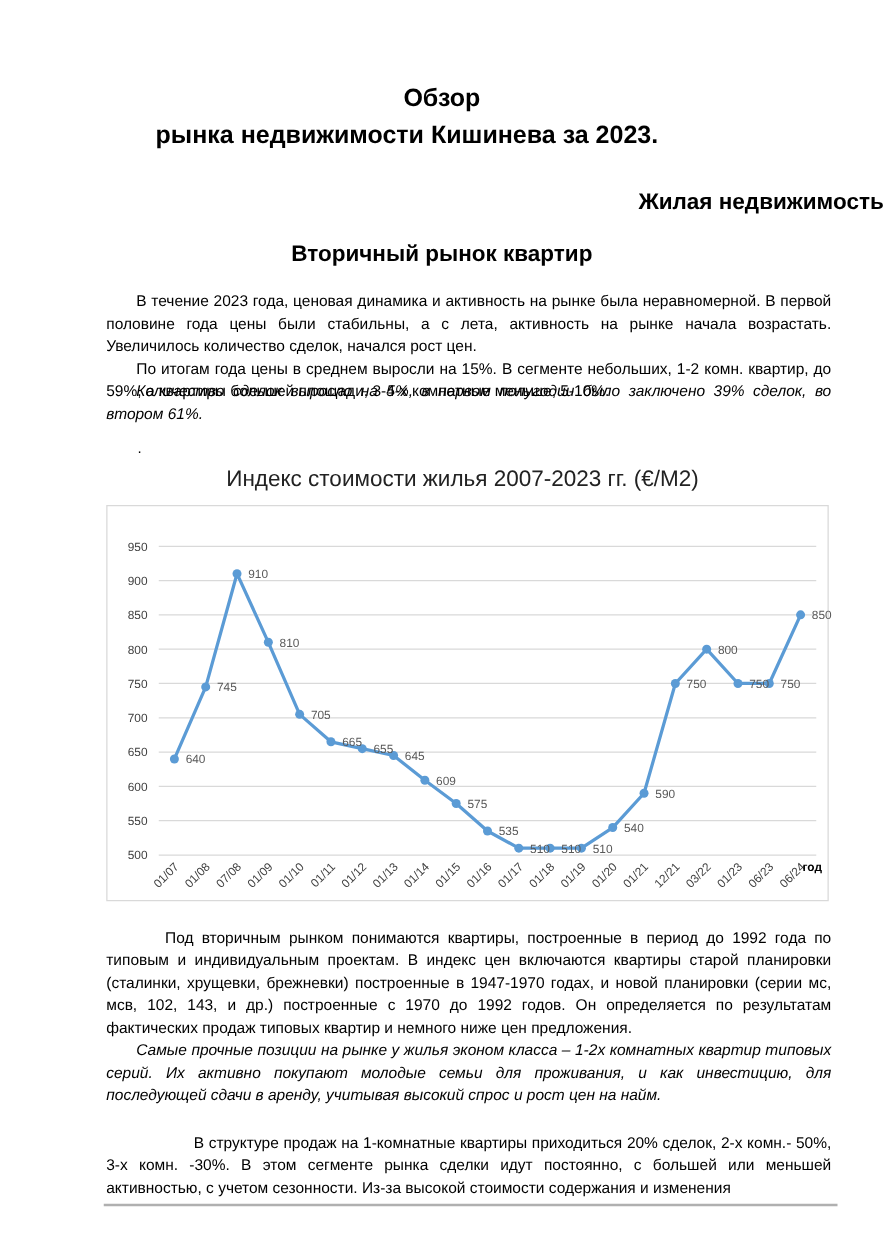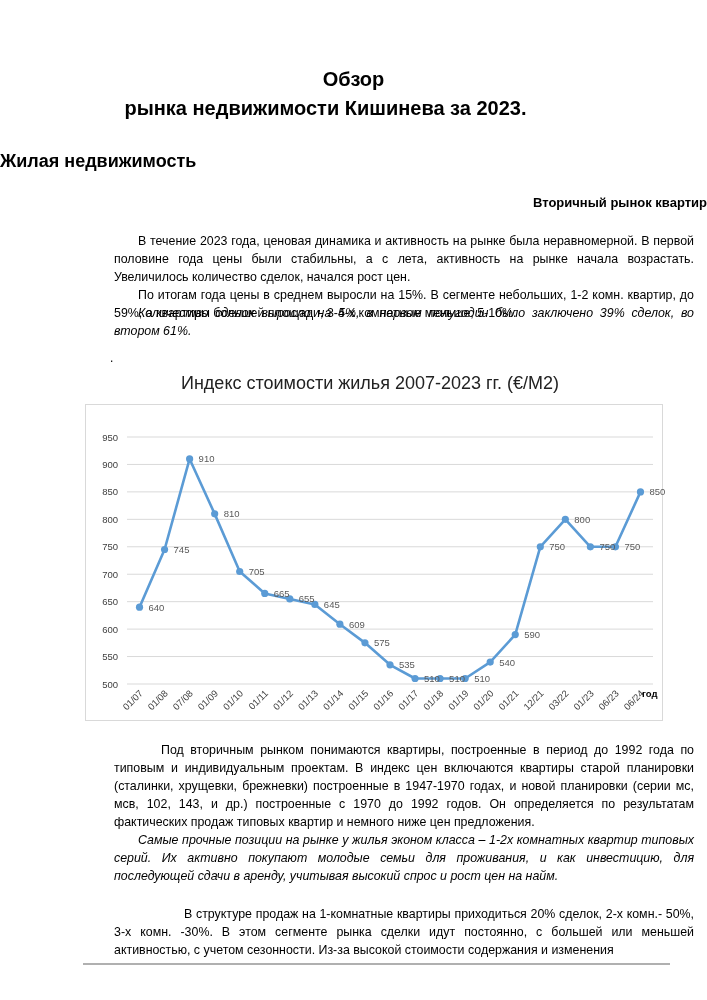--- a/index.html
+++ b/index.html
@@ -1,23 +1,23 @@
 <!DOCTYPE html>
 <html><head>
 <meta charset="utf-8">
 <style>
   html, body { margin: 0; padding: 0; background: #ffffff; }
   body { width: 707px; height: 1000px; position: relative; overflow: hidden;
          font-family: "Liberation Sans", sans-serif; color: #000; }
   .abs { position: absolute; }
   .title1 { left: 0; width: 707px; top: 67px; text-align: center; font-size: 20px; font-weight: bold; line-height: 24px; }
   .title2 { left: 0; width: 651px; top: 96px; text-align: center; font-size: 20px; font-weight: bold; line-height: 24px; }
-  .h2 { left: 0; width: 707px; top: 150px; text-align: left; font-size: 18px; font-weight: bold; line-height: 22px; }
-  .h3 { left: 0; width: 707px; top: 195px; text-align: right; font-size: 13px; font-weight: bold; line-height: 16px; }
-  .para { left: 85px; width: 580px; font-size: 12.4px; line-height: 18px; text-align: justify; margin-left: 29px; }
+  .h2 { left: 0; width: 707px; top: 150px; text-align: right; font-size: 18px; font-weight: bold; line-height: 22px; }
+  .h3 { left: 0; width: 707px; top: 195px; text-align: center; font-size: 18px; font-weight: bold; line-height: 16px; }
+  .para { left: 85px; width: 580px; font-size: 12.4px; line-height: 18px; text-align: justify; }
   .para .ind { display: inline-block; width: 24px; }
   .para .ind2 { display: inline-block; width: 47px; }
   .para .ind3 { display: inline-block; width: 70px; }
   .dot { left: 110px; top: 351px; font-size: 12px; }
   .chart-title { left: 0; width: 740px; top: 372px; text-align: center; font-size: 18px; line-height: 22px; color: #222; }
   .chart-box { left: 85px; top: 404px; width: 578px; height: 317px; border: 1px solid #d9d9d9; box-sizing: border-box; }
   svg.chart { position: absolute; left: 0; top: 0; }
   .footer-line { left: 83px; top: 963px; width: 587px; height: 2px; background: #b0b0b0; }
 </style>
 </head>

